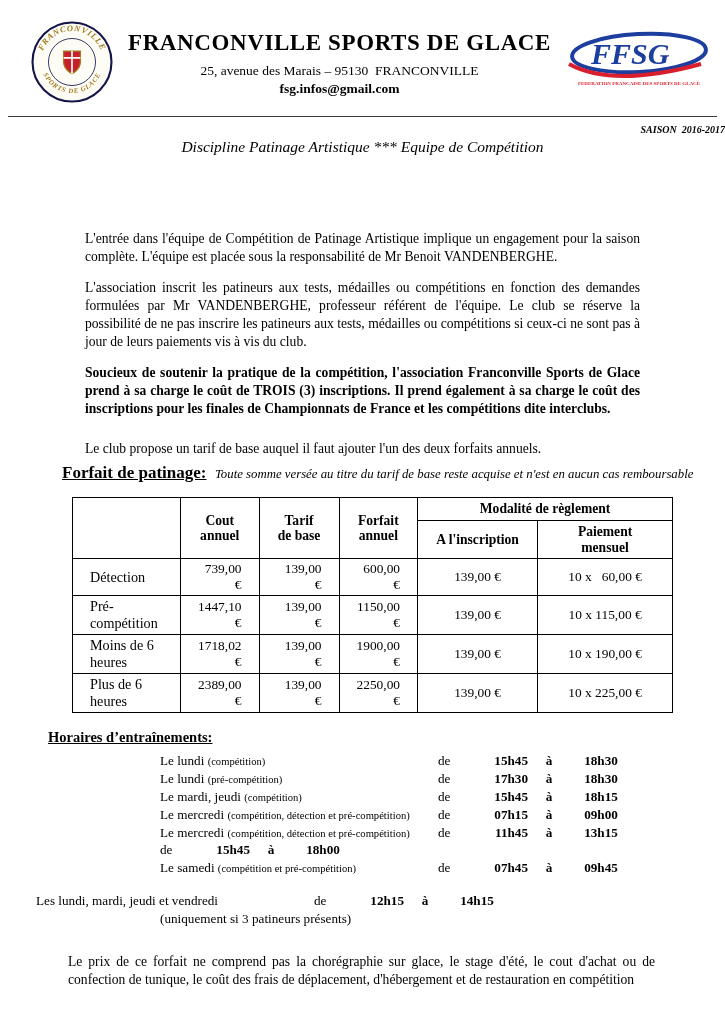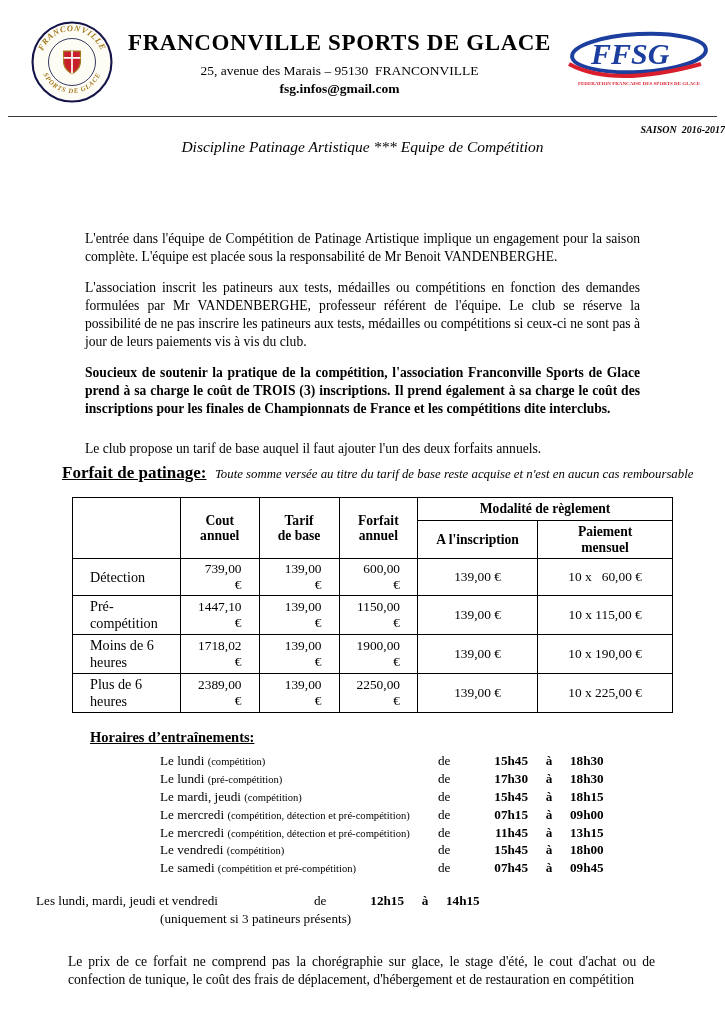--- a/index.html
+++ b/index.html
@@ -40,30 +40,30 @@
   
   table.price-table { border-collapse:collapse; table-layout:fixed; margin:14px 0 0 72px; font-size:13.4px; }
   .price-table th, .price-table td { border:1px solid #000; padding:2px 17px; overflow:hidden; }
   .price-table th { font-weight:bold; text-align:center; font-size:13.6px; line-height:1.15; padding-top:3px; padding-bottom:3px; }
   .t-label { font-size:14.2px; padding-left:5px; height:20px; }
   .t-num { text-align:right; padding-right:7px; }
   .t-center { text-align:center; white-space:pre; }
 
   
   .sched { margin-top:16px; }
-  .sched-heading { margin-left:90px; font-size:14.5px; font-weight:bold; text-decoration:underline; }
+  .sched-heading { margin-left:48px; font-size:14.5px; font-weight:bold; text-decoration:underline; }
   .sched-rows { margin-top:6px; }
   .sched-row { display:flex; margin-left:160px; width:472px; font-size:13.2px; line-height:1.35; align-items:baseline; }
   .s-day { flex:1; }
   .s-dayname { font-weight:normal; }
   .s-cat { font-size:10.6px; }
   .s-de { width:32px; font-weight:normal; flex:none; }
   .s-start { width:58px; font-weight:bold; text-align:right; flex:none; }
   .s-a { width:42px; font-weight:bold; text-align:center; flex:none; }
-  .s-end { width:62px; font-weight:bold; text-align:left; flex:none; }
+  .s-end { width:62px; font-weight:bold; text-align:center; flex:none; }
   .sched-extra { margin-top:15px;margin-left:36px; }
   .sched-note { margin-left:160px; font-size:13.2px; line-height:1.3; }
 
   
   .footer-par { margin:26px 70px 0 68px; font-size:13.6px; line-height:1.35; text-align:justify; }
 </style>
 </head>
 <body>
 
 <div class="page">
@@ -221,21 +221,20 @@
 
       <div class="sched-row">
         <div class="s-day"><span class="s-dayname">Le mercredi</span> <span class="s-cat">(compétition, détection et pré-compétition)</span></div>
         <div class="s-de">de</div>
         <div class="s-start">11h45</div>
         <div class="s-a">à</div>
         <div class="s-end">13h15</div>
       </div>
 
       <div class="sched-row">
-        <div class="s-day"><span class="s-dayname">Le vendredi</span> <span class="s-cat">(compétition)</span></div>
         <div class="s-de">de</div>
         <div class="s-start">15h45</div>
         <div class="s-a">à</div>
         <div class="s-end">18h00</div>
       </div>
 
       <div class="sched-row">
         <div class="s-day"><span class="s-dayname">Le samedi</span> <span class="s-cat">(compétition et pré-compétition)</span></div>
         <div class="s-de">de</div>
         <div class="s-start">07h45</div>

